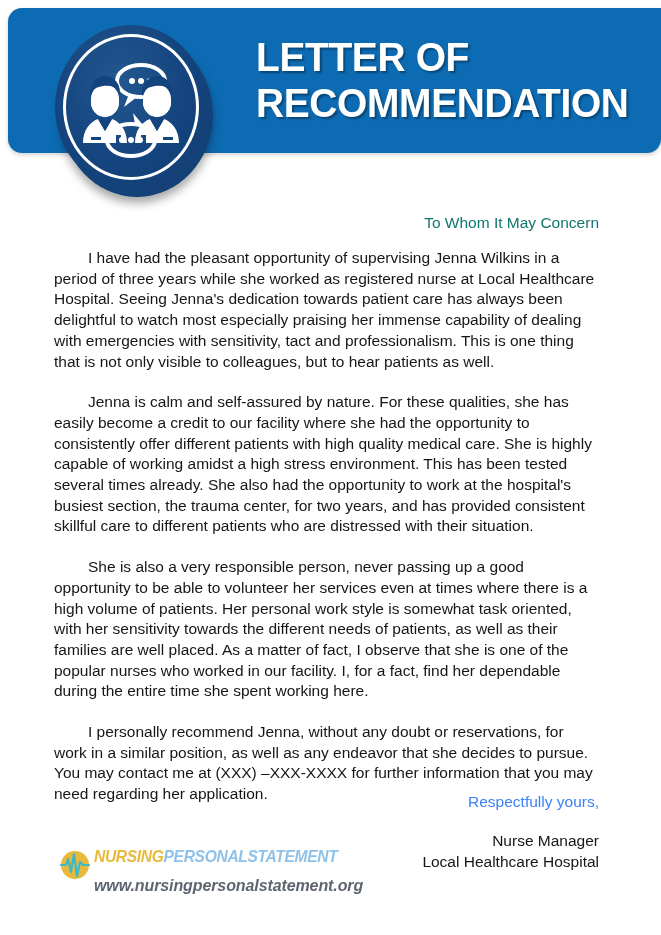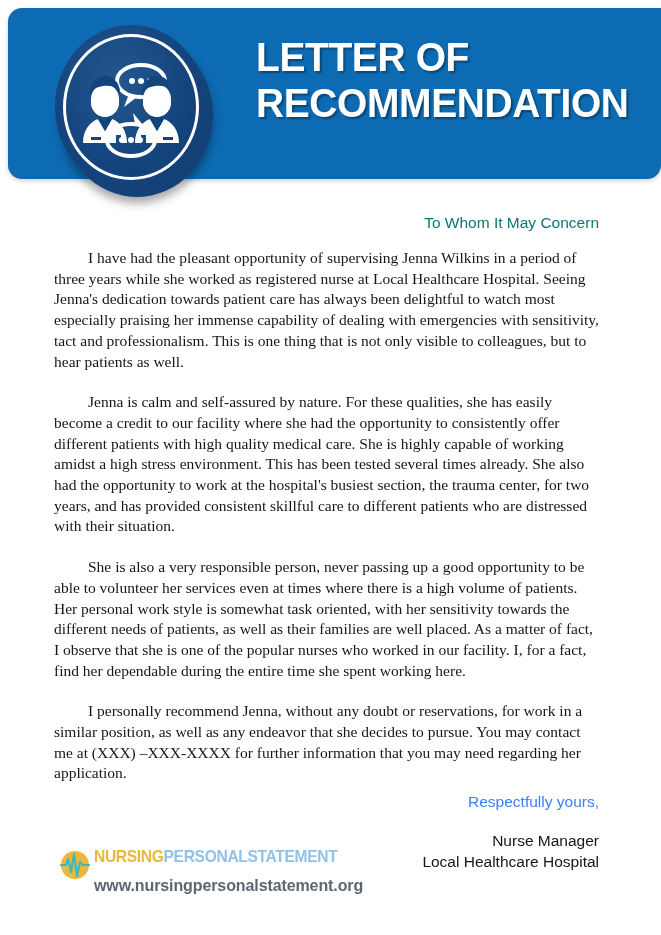--- a/index.html
+++ b/index.html
@@ -21,21 +21,21 @@
     overflow: hidden;
     box-sizing: border-box;
   }
 
   
   .header-banner {
     position: absolute;
     left: 8px;
     top: 8px;
     width: 653px;
-    height: 171px;
+    height: 145px;
     background: #0d6bb3;
     border-radius: 14px 0 14px 14px;
     box-shadow: 0 2px 4px rgba(0,0,0,0.18);
   }
 
   .header-title {
     position: absolute;
     left: 248px;
     top: 26px;
     width: 400px;
@@ -114,21 +114,20 @@
     top: 248px;
     width: 545px;
     font-size: 15.5px;
     line-height: 20.7px;
     color: #161616;
     text-align: left;
   }
   .letter-body p {
     margin: 0 0 20px 0;
     text-indent: 34px;
-    font-family: Liberation Serif, serif;
   }
 
   .closing {
     position: absolute;
     left: 54px;
     top: 791px;
     width: 545px;
     text-align: right;
     font-size: 15.5px;
     line-height: 21px;
@@ -147,20 +146,21 @@
   }
   .signature-block div { white-space: nowrap; }
 
   
   .footer-logo {
     position: absolute;
     left: 60px;
     top: 848px;
     width: 250px;
     height: 36px;
+    font-style: italic;
   }
   .logo-mark {
     position: absolute;
     left: 0;
     top: 2px;
     width: 30px;
     height: 30px;
   }
   .logo-text {
     position: absolute;

